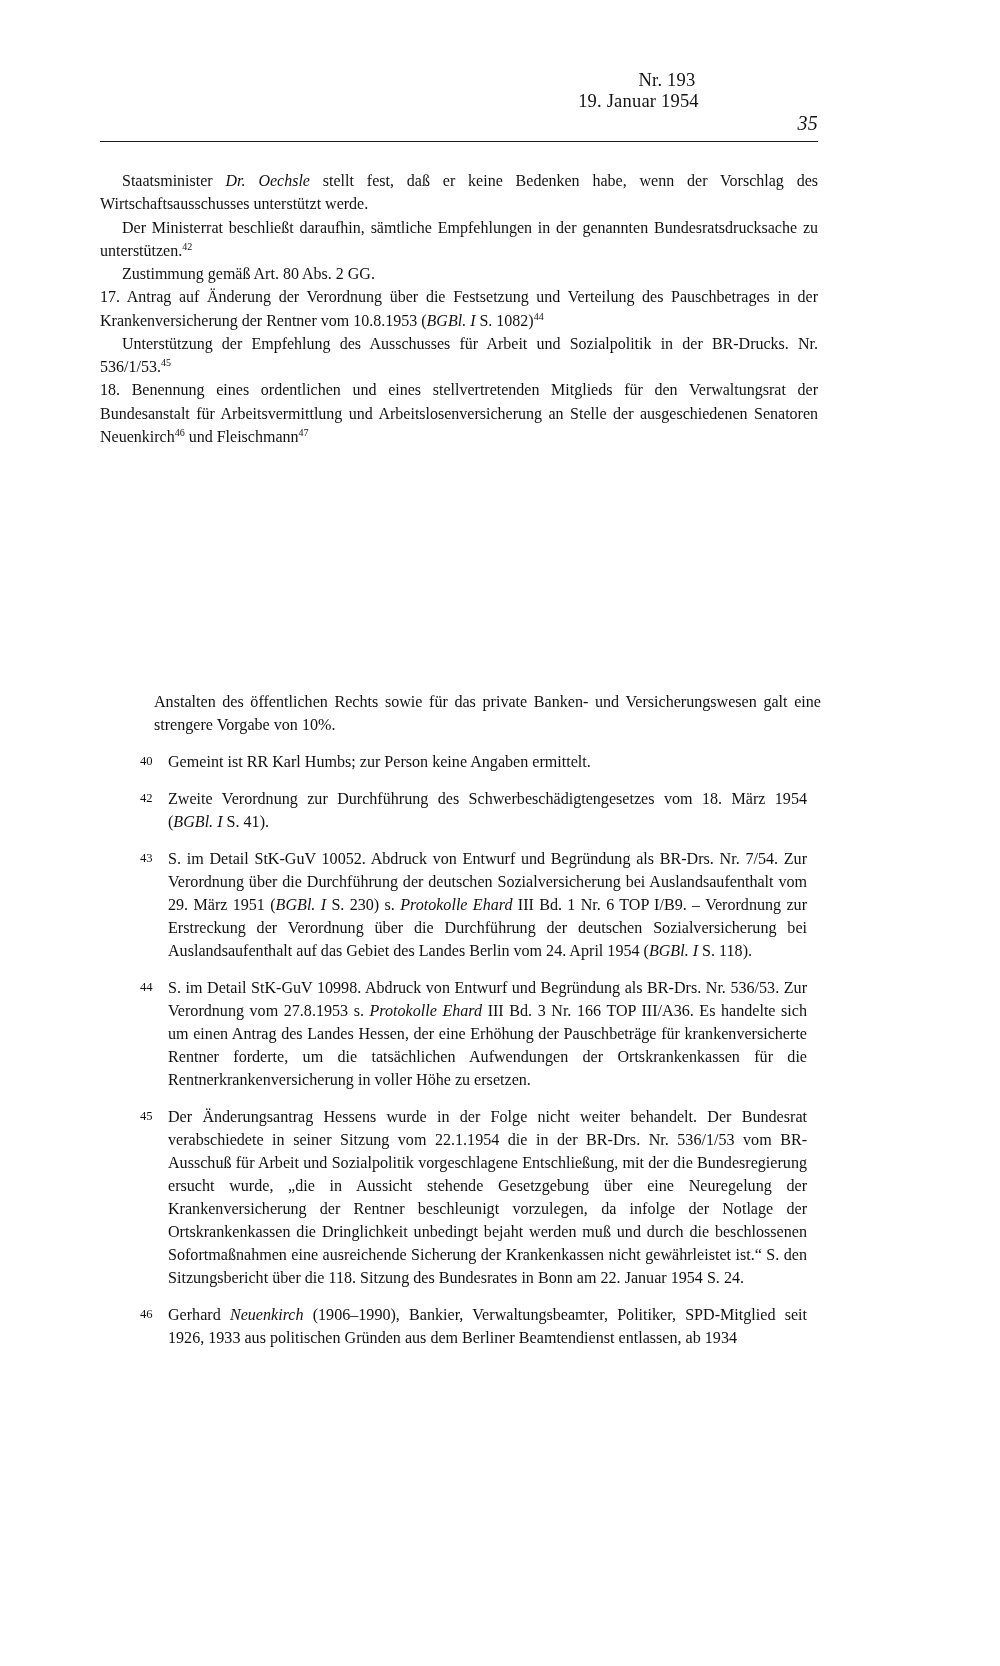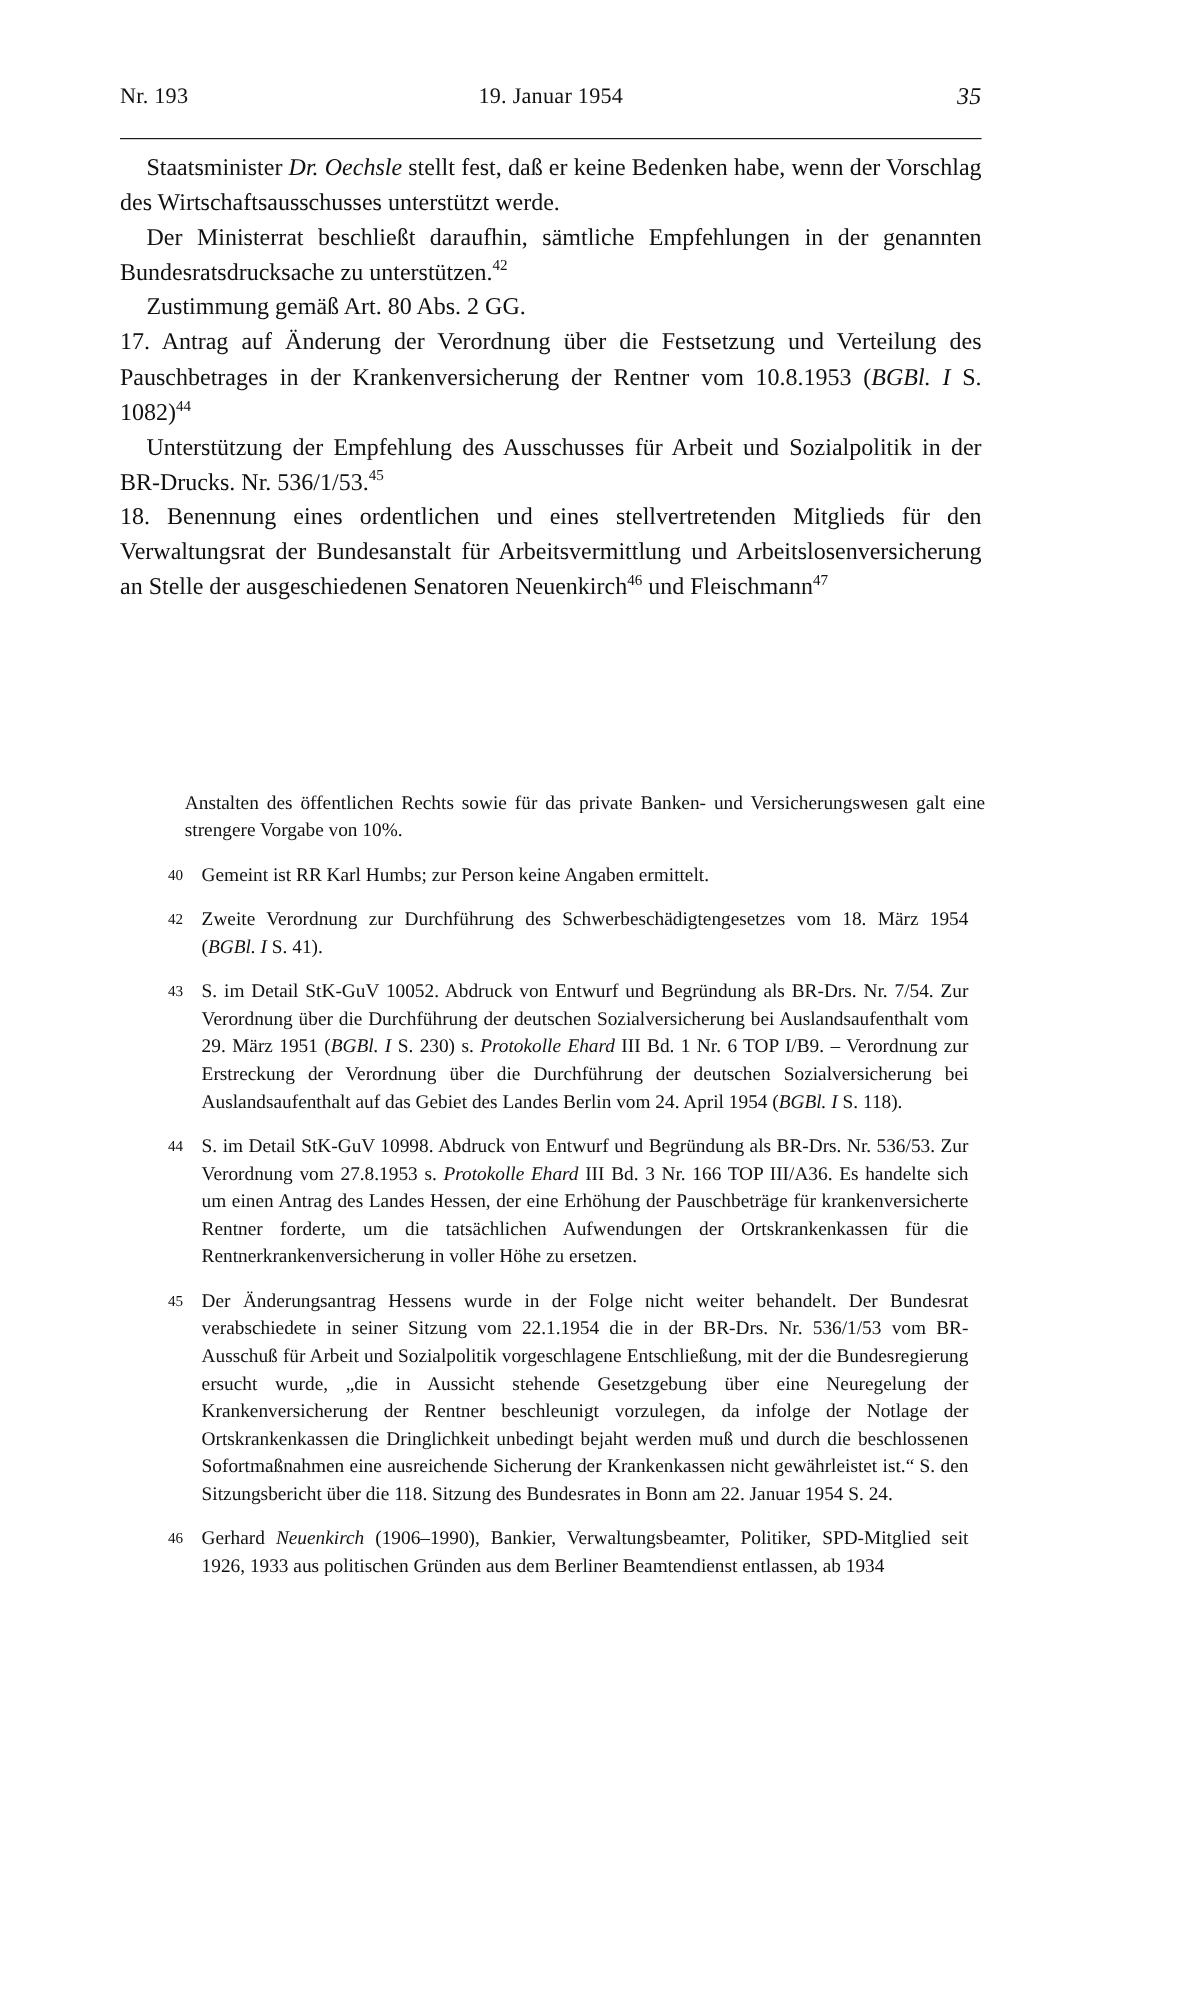--- a/index.html
+++ b/index.html
@@ -22,66 +22,67 @@
   }
   .content {
     position: absolute;
     left: 100px;
     top: 70px;
     width: 718px;
   }
   
   .runhead {
     display: flex;
-    align-items: center;
+    align-items: flex-end;
     justify-content: space-between;
     font-size: 18.5px;
     letter-spacing: 0.2px;
-    padding-bottom: 22px;
+    padding-bottom: 6px;
     border-bottom: 1.3px solid #1a1a1a;
+    flex-direction: column;
   }
   .runhead .rh-left {
     width: 25%;
     text-align: left;
   }
   .runhead .rh-center {
     width: 50%;
     text-align: center;
   }
   .runhead .rh-right {
     width: 25%;
     text-align: right;
     font-size: 20px;
     font-style: italic;
   }
   
   .body-text {
-    margin-top: 10px;
-    font-size: 20px;
+    margin-top: 27px;
+    font-size: 16px;
     line-height: 1.455;
     text-align: justify;
     hyphens: manual;
   }
   .body-text p {
     margin: 0;
   }
   .body-text p.indent {
     text-indent: 22px;
   }
   .it { font-style: italic; }
   sup {
     font-size: 0.63em;
     vertical-align: super;
     line-height: 0;
   }
   
   .footnotes {
     position: absolute;
     left: 126px;
-    top: 658px;
+    top: 690px;
     width: 695px;
     font-size: 16.1px;
     line-height: 1.43;
     text-align: justify;
   }
   .fn-cont {
     margin: 0 0 0 0;
     padding-left: 28px;
     text-indent: 0;
   }

